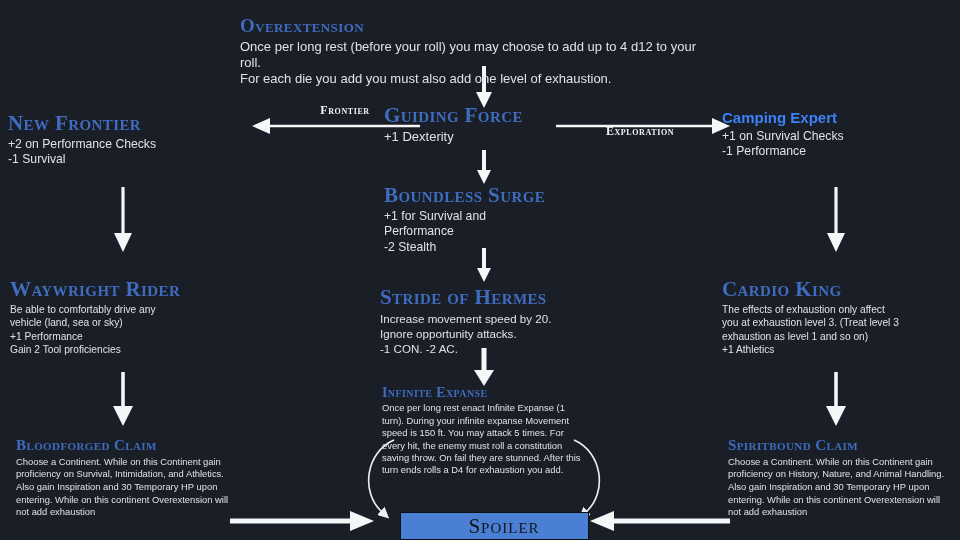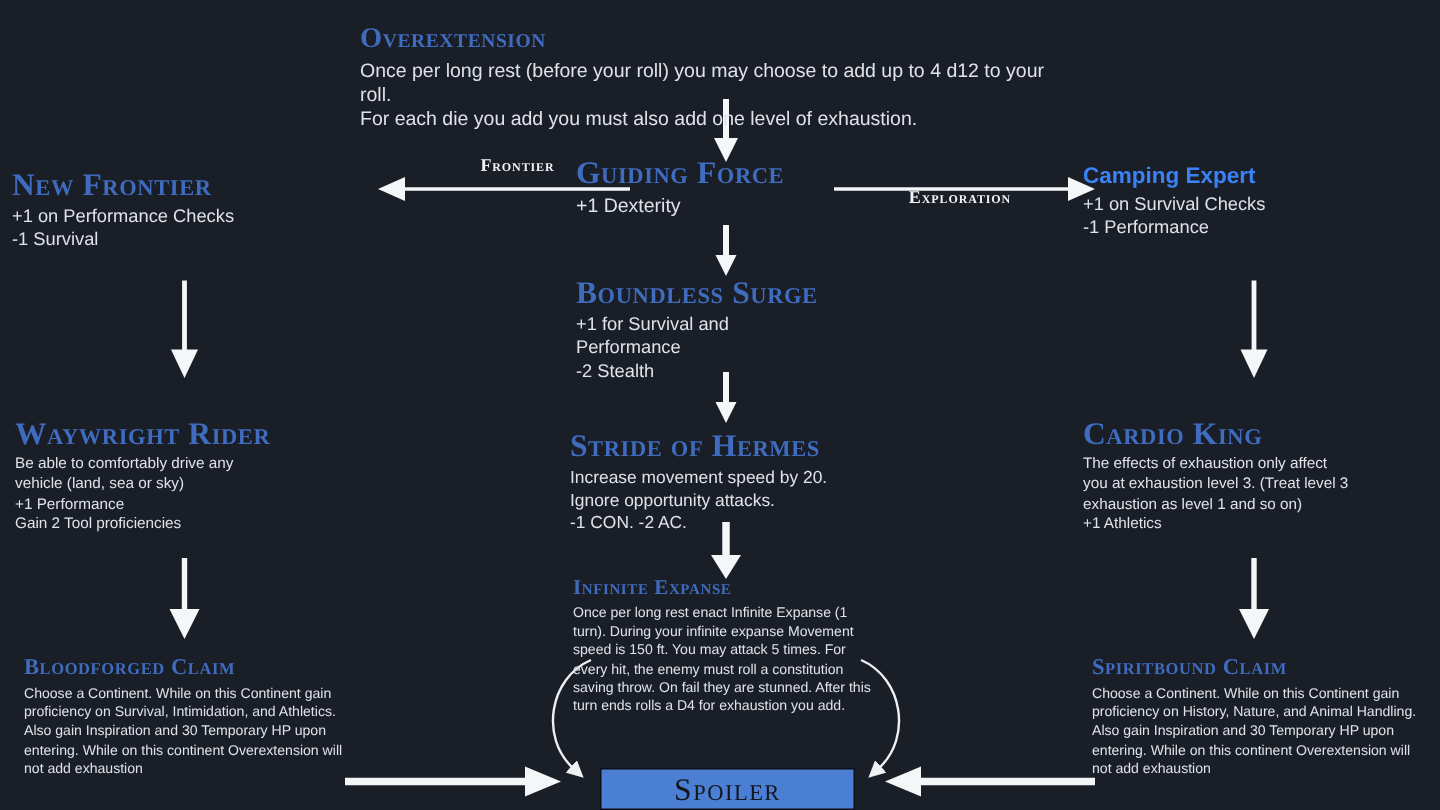--- a/index.html
+++ b/index.html
@@ -73,20 +73,21 @@
     position: absolute;
     background: #4a7fd4;
     border: 1px solid #0c0f14;
     text-align: center;
     font-family: "Liberation Serif", serif;
     font-variant: small-caps;
     font-size: 21px;
     color: #13151b;
     letter-spacing: 1px;
     line-height: 26px;
+    padding-left: 19px;
   }
 </style>
 </head>
 <body>
 
 <div id="canvas">
 
   <svg class="arrows" viewBox="0 0 960 540">
     <defs>
       <marker id="ah" markerWidth="9" markerHeight="9" refX="1" refY="4.5" orient="auto" markerUnits="strokeWidth">
@@ -170,21 +171,21 @@
     <div class="title t20">Overextension</div>
     <div class="body b13" style="white-space:pre-line;">Once per long rest (before your roll) you may choose to add up to 4 d12 to your roll.
 For each die you add you must also add one level of exhaustion.</div>
   </div>
 
   <div class="edge-label" style="left:280px; top:103px; width:130px;">Frontier</div>
   <div class="edge-label" style="left:560px; top:86px; width:160px;margin-top:38px;">Exploration</div>
 
   <div class="node" style="left:8px; top:112px; width:230px;">
     <div class="title t17">New Frontier</div>
-    <div class="body b12" style="white-space:pre-line;">+1 on Performance Checks
+    <div class="body b12" style="white-space:pre-line;">+2 on Performance Checks
 -1 Survival</div>
   </div>
 
   <div class="node" style="left:384px; top:104px; width:200px;">
     <div class="title t17">Guiding Force</div>
     <div class="body b13" style="white-space:pre-line;">+1 Dexterity</div>
   </div>
 
   <div class="node" style="left:722px; top:110px; width:230px;">
     <div class="title t15 bright">Camping Expert</div>

